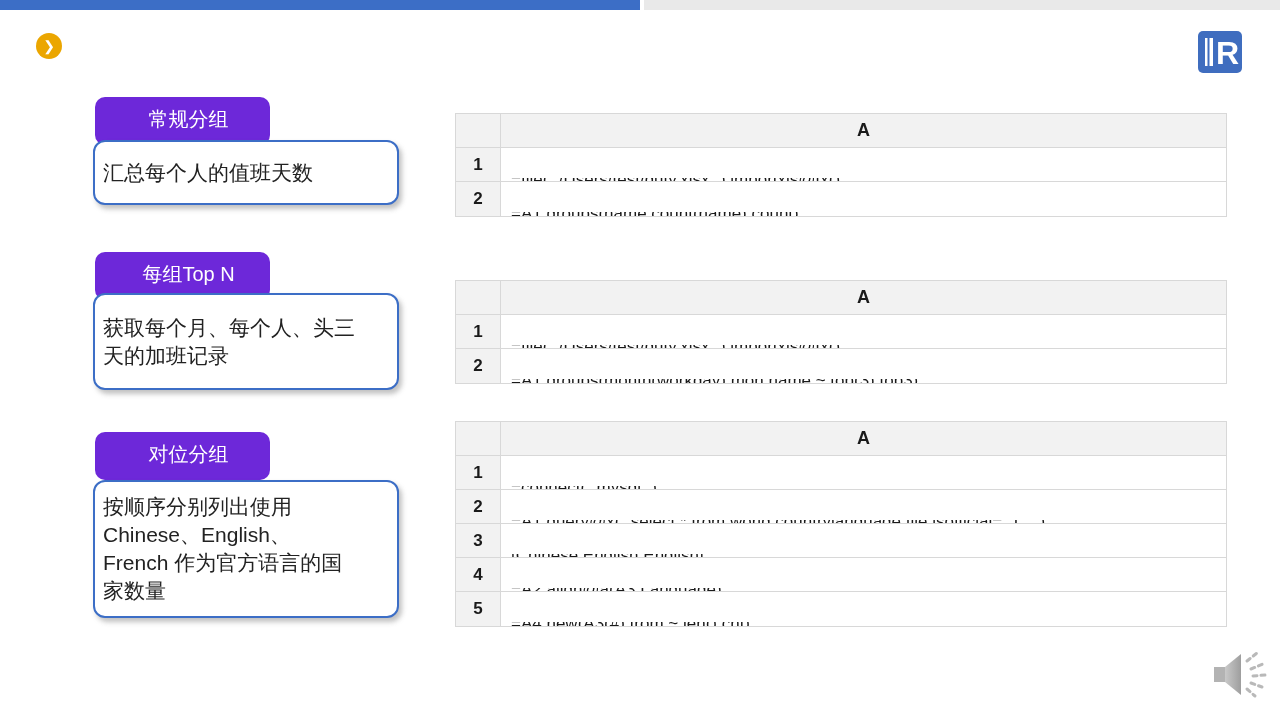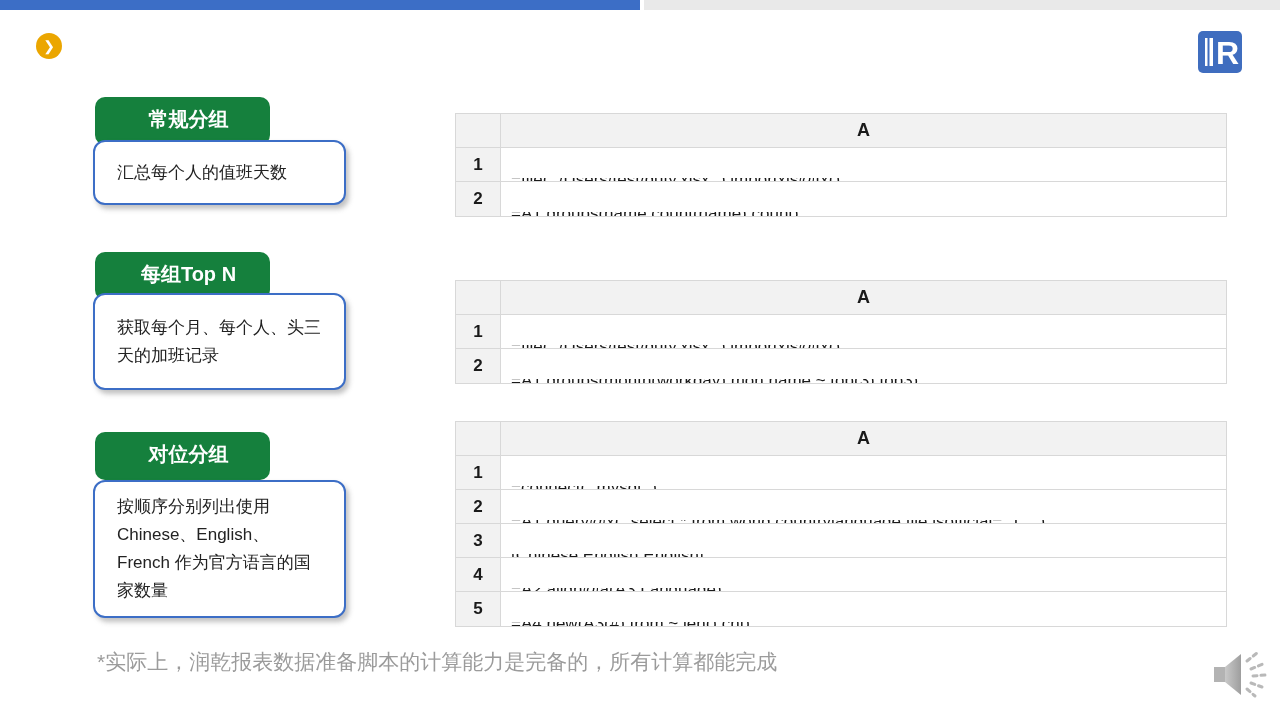--- a/index.html
+++ b/index.html
@@ -21,31 +21,31 @@
   }
   .page-title { font-size: 29px; font-weight: bold; color: #3a3a3a; letter-spacing: 1px; }
 
   
   .logo { position: absolute; left: 1198px; top: 31px; width: 44px; height: 42px; }
 
   
   .callout { position: absolute; left: 93px; width: 312px; }
   .callout .tab {
     position: absolute; left: 2px; top: 0; width: 175px; height: 48px;
-    background: #15803d; border-radius: 10px;
+    background: #6d28d9; border-radius: 10px;
     display: flex; align-items: flex-start; justify-content: center;
-    color: #ffffff; font-size: 20px; font-weight: bold; padding-top: 9px; padding-left: 12px;
+    color: #ffffff; font-size: 20px; font-weight: normal; padding-top: 9px; padding-left: 12px;
   }
   .callout .box {
-    position: absolute; left: 0; width: 253px;
+    position: absolute; left: 0; width: 306px;
     background: #ffffff; border: 2px solid #3c6ec6; border-radius: 12px;
     box-shadow: 3px 4px 5px rgba(120,120,120,0.45);
     display: flex; align-items: center;
-    padding: 8px 12px 8px 22px;
-    font-size: 17px; color: #222222; line-height: 28px;
+    padding: 8px 12px 8px 8px;
+    font-size: 21px; color: #222222; line-height: 28px;
     white-space: pre-line;
   }
   .g1 { top: 97px; }  .g1 .box { top: 43px; height: 65px; }
   .g2 { top: 252px; } .g2 .box { top: 41px; height: 97px; }
   .g3 { top: 432px; } .g3 .box { top: 48px; height: 138px; }
 
   
   .spl-table { position: absolute; left: 455px; width: 772px; border: 1px solid #d8d8d8; background: #ffffff; }
   .t1 { top: 113px; } .t2 { top: 280px; } .t3 { top: 421px; }
   .tr { display: flex; height: 34px; border-bottom: 1px solid #d8d8d8; }
@@ -157,21 +157,20 @@
     <div class="tr">
       <div class="td num">4</div>
       <div class="td code">=A2.align@a(A3,Language)</div>
     </div>
     <div class="tr">
       <div class="td num">5</div>
       <div class="td code">=A4.new(A3(#):from,~.len():cnt)</div>
     </div>
   </div>
 
-  <div class="footnote">*实际上，润乾报表数据准备脚本的计算能力是完备的，所有计算都能完成</div>
 
   <div class="speaker">
     <svg width="62" height="54" viewBox="0 0 62 54">
       <defs>
         <linearGradient id="spk" x1="0" y1="0" x2="1" y2="0">
           <stop offset="0" stop-color="#c9c9c9"></stop>
           <stop offset="1" stop-color="#9e9e9e"></stop>
         </linearGradient>
       </defs>
       <rect x="6" y="19" width="11" height="15" fill="#b3b3b3"></rect>

